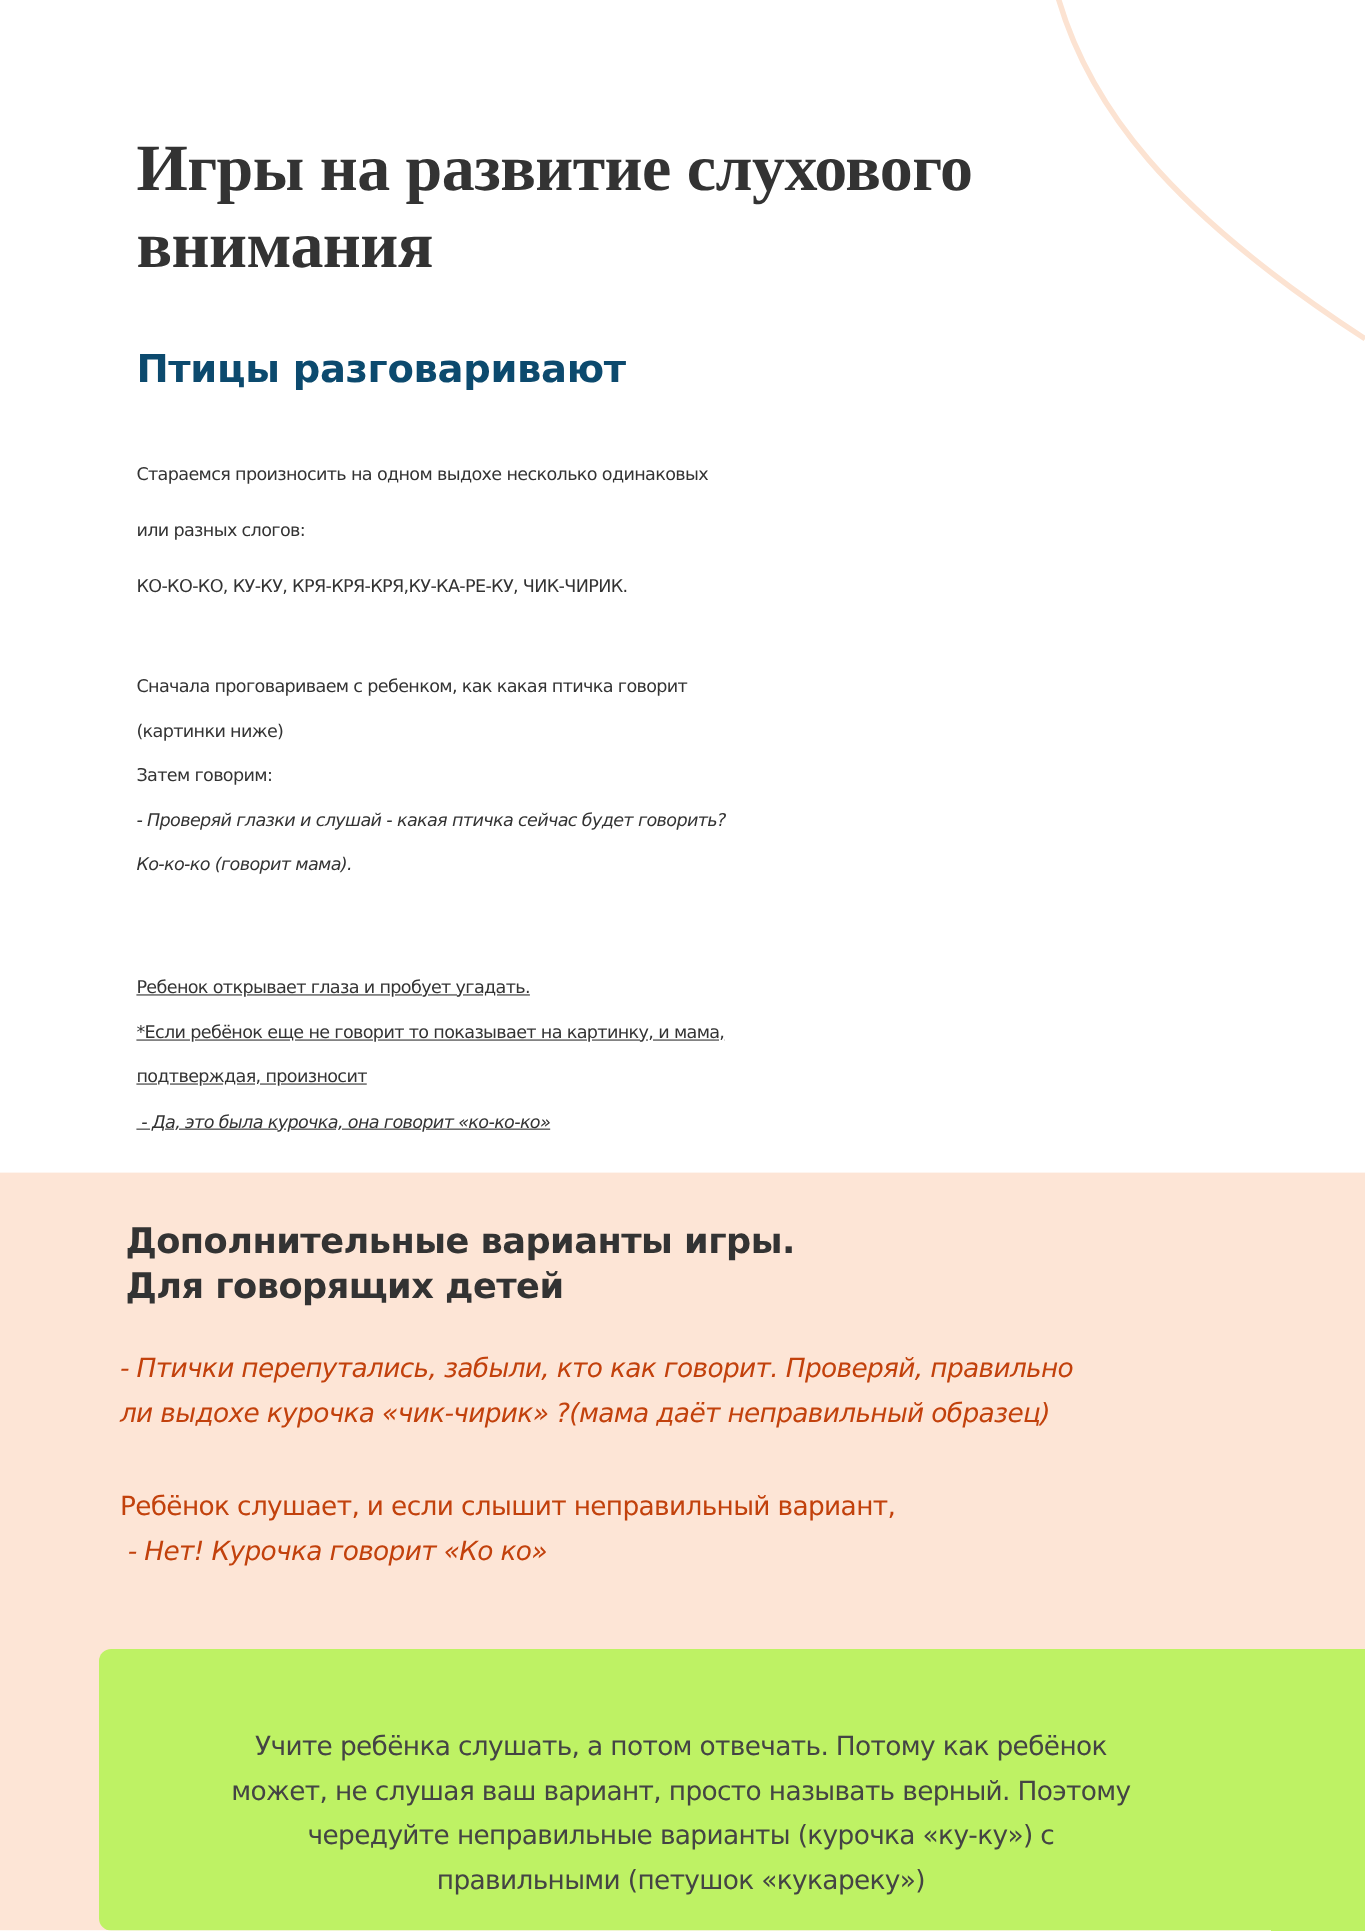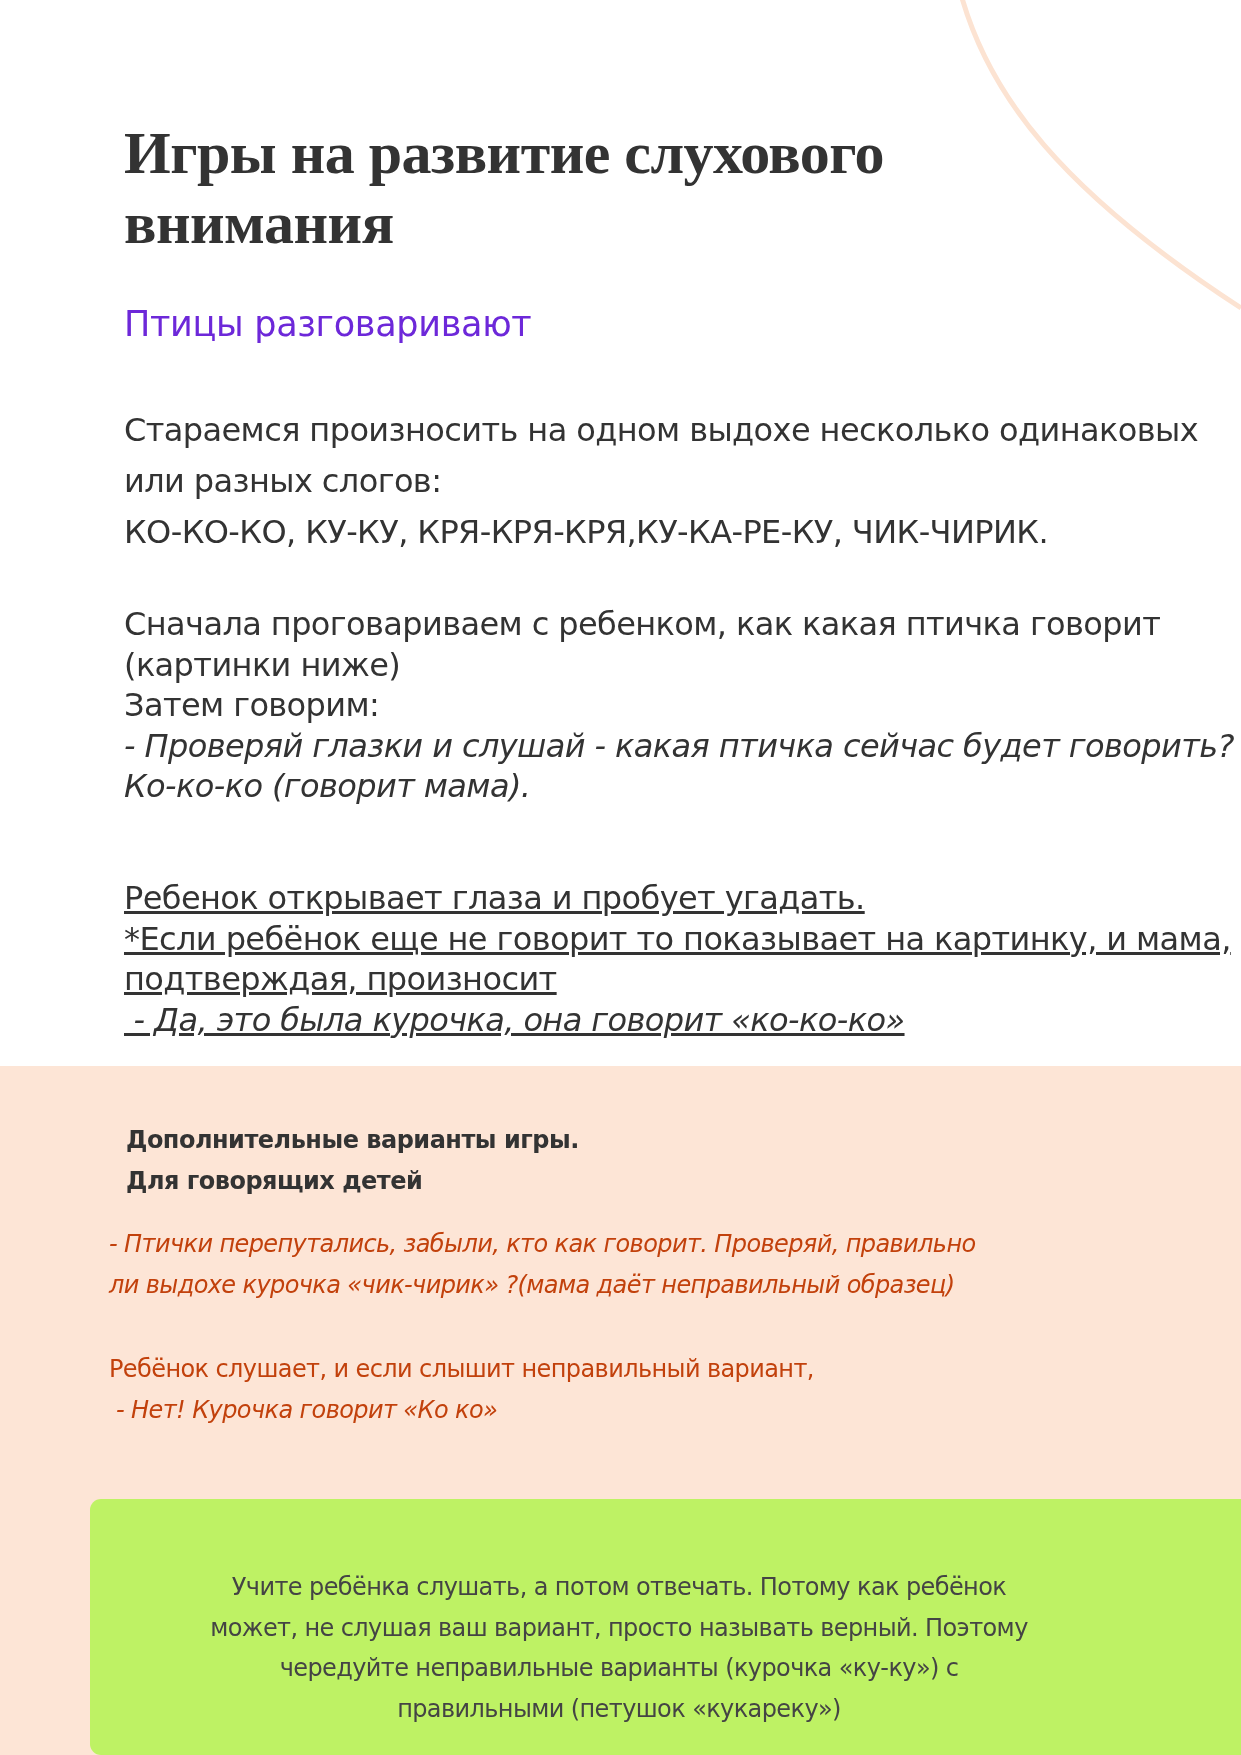--- a/index.html
+++ b/index.html
@@ -39,36 +39,36 @@
       font-family: Liberation Serif, serif;
       font-weight: bold;
       font-size: 60px;
       line-height: 70px;
       letter-spacing: -0.5px;
       color: #333333;
     }
     .sub-title {
       position: absolute;
       left: 124px;
-      top: 302px;
+      top: 314px;
       margin: 0;
       font-family: "DejaVu Sans", sans-serif;
-      font-weight: normal;
+      font-weight: bold;
       font-size: 35px;
       line-height: 44px;
       letter-spacing: -0.3px;
-      color: #6d28d9;
+      color: #0c4a6e;
     }
     .body-text {
       position: absolute;
       left: 124px;
       width: 960px;
       margin: 0;
       font-family: "DejaVu Sans", sans-serif;
-      font-size: 32px;
+      font-size: 16px;
       color: #333333;
       letter-spacing: -0.6px;
       white-space: nowrap;
     }
     .line { display: block; }
     .italic {
       font-style: italic;
     }
     .p1 { top: 405px; line-height: 51px; }
     .p2 { top: 604px; line-height: 40.5px; }
@@ -79,24 +79,24 @@
       left: 0;
       top: 1066px;
       width: 1241px;
       height: 689px;
       background: #fde5d6;
     }
     .section-title {
       position: absolute;
       left: 109px;
       top: 37px;
-      margin: 17px;
+      margin: 5px;
       font-family: "DejaVu Sans", sans-serif;
       font-weight: bold;
-      font-size: 24px;
+      font-size: 32px;
       line-height: 41px;
       letter-spacing: -0.5px;
       color: #333333;
     }
     .peach-text {
       position: absolute;
       left: 109px;
       width: 1020px;
       margin: 0;
       font-family: "DejaVu Sans", sans-serif;

